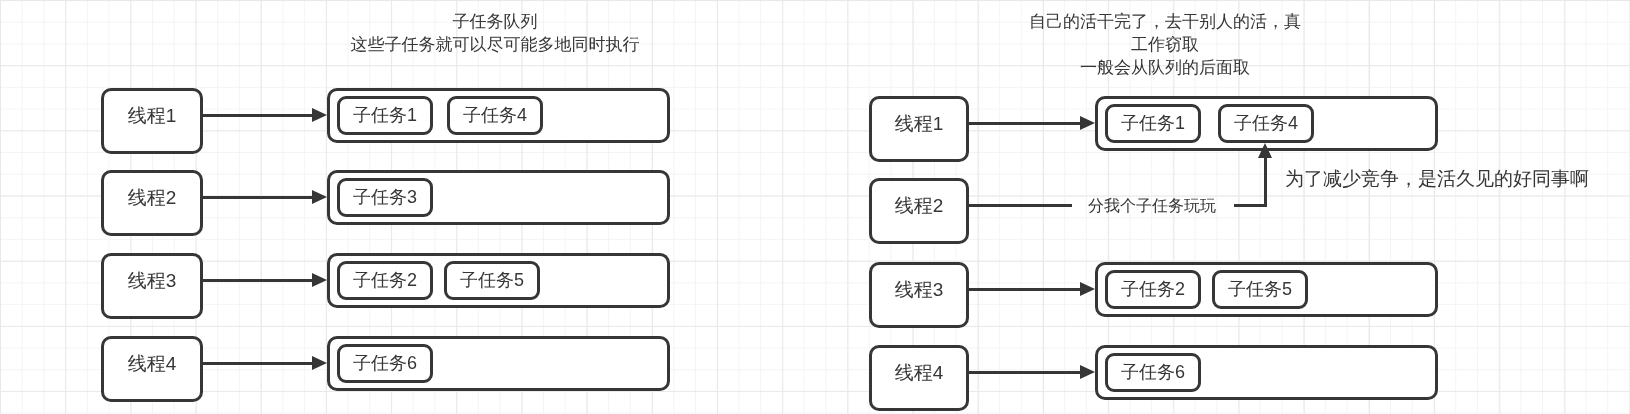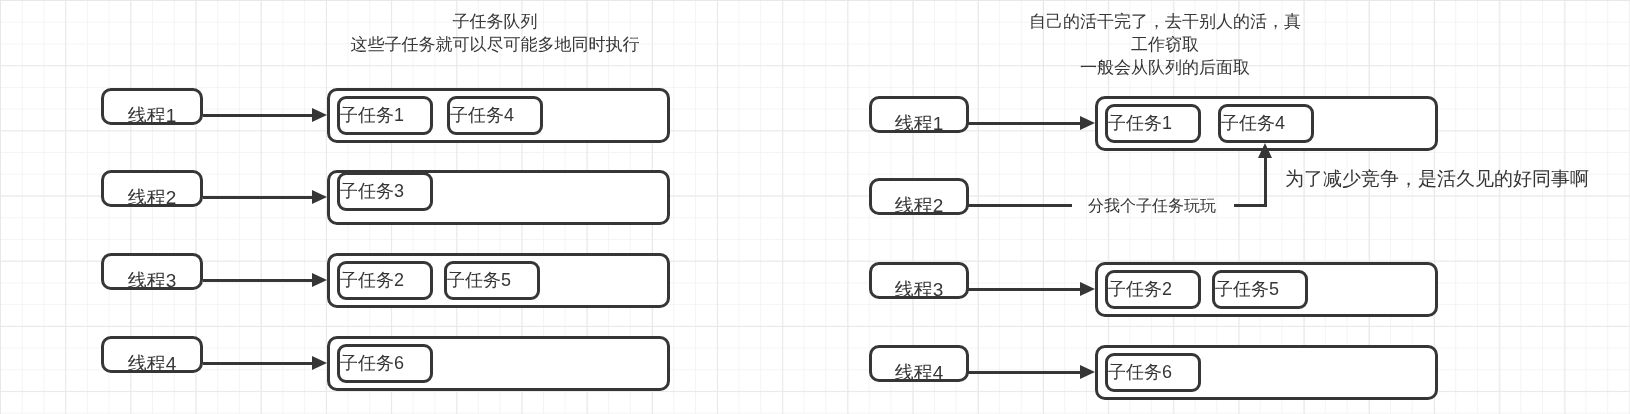--- a/index.html
+++ b/index.html
@@ -14,26 +14,26 @@
     background-size: 65.2px 65.2px, 65.2px 65.2px, 21.73px 21.73px, 21.73px 21.73px;
     font-family:"Liberation Sans","DejaVu Sans",sans-serif;
     color:#363636;
   }
   .title-block { position:absolute; top:10px; width:400px; text-align:center;
     font-size:17px; line-height:23px; }
   .left-title-block  { left:295px; }
   .right-title-block { left:965px; }
   .box { position:absolute; box-sizing:border-box; background:#ffffff;
     border:3px solid #363636; border-radius:10px; }
-  .thread { width:102px; height:37px; line-height:49px; text-align:center; font-size:19px; }
+  .thread { width:102px; height:66px; line-height:49px; text-align:center; font-size:19px; }
   .thread-r { width:100px; }
   .queue { width:343px; height:55px; }
   .task { position:absolute; box-sizing:border-box; width:96px; height:39px;
     background:#ffffff; border:3px solid #363636; border-radius:9px;
-    line-height:33px; text-align:left; font-size:18px; }
+    line-height:33px; text-align:center; font-size:18px; }
   .hline { position:absolute; height:3px; background:#363636; }
   .vline { position:absolute; width:3px; background:#363636; }
   .arrow-r { position:absolute; width:0; height:0;
     border-top:7px solid transparent; border-bottom:7px solid transparent;
     border-left:15px solid #363636; }
   .arrow-u { position:absolute; width:0; height:0;
     border-left:7px solid transparent; border-right:7px solid transparent;
     border-bottom:15px solid #363636; }
   .steal-label { position:absolute; left:1068px; top:196px; width:168px;
     text-align:center; font-size:16px; line-height:19px; }
@@ -54,21 +54,21 @@
   <div class="hline" style="left:203px; top:114px; width:110px;"></div>
   <div class="arrow-r" style="left:312px; top:108px;"></div>
   <div class="box queue" style="left:327px; top:88px;"></div>
   <div class="task" style="left:337px; top:96px;">子任务1</div>
   <div class="task" style="left:447px; top:96px;">子任务4</div>
 
   <div class="box thread" style="left:101px; top:170px;">线程2</div>
   <div class="hline" style="left:203px; top:196px; width:110px;"></div>
   <div class="arrow-r" style="left:312px; top:190px;"></div>
   <div class="box queue" style="left:327px; top:170px;"></div>
-  <div class="task" style="left:337px; top:172px;">子任务3</div>
+  <div class="task" style="left:337px; top:178px;">子任务3</div>
 
   <div class="box thread" style="left:101px; top:253px;">线程3</div>
   <div class="hline" style="left:203px; top:279px; width:110px;"></div>
   <div class="arrow-r" style="left:312px; top:273px;"></div>
   <div class="box queue" style="left:327px; top:253px;"></div>
   <div class="task" style="left:337px; top:261px;">子任务2</div>
   <div class="task" style="left:444px; top:261px;">子任务5</div>
 
   <div class="box thread" style="left:101px; top:336px;">线程4</div>
   <div class="hline" style="left:203px; top:362px; width:110px;"></div>

